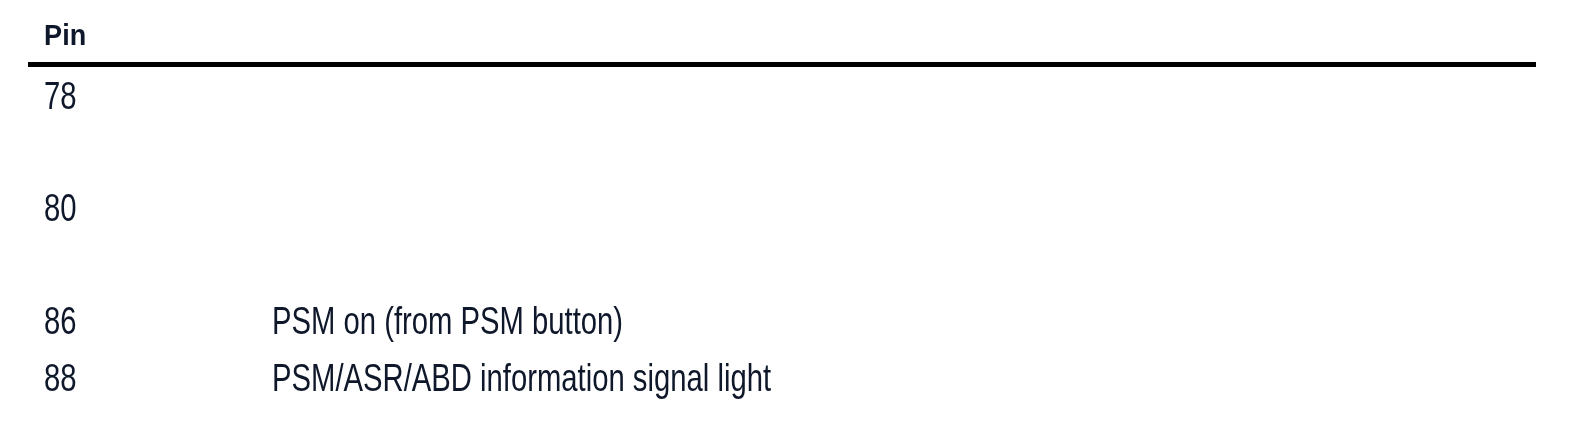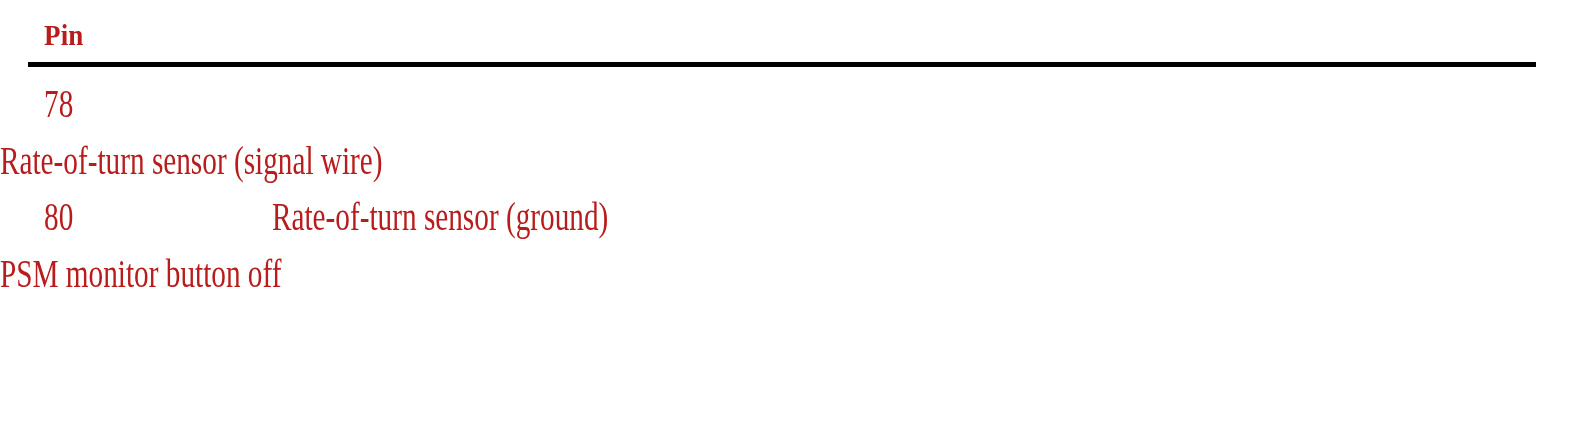--- a/index.html
+++ b/index.html
@@ -5,22 +5,22 @@
   html, body {
     margin: 0;
     padding: 0;
     background: #ffffff;
   }
   .page {
     position: relative;
     width: 1584px;
     height: 428px;
     background: #ffffff;
-    color: #b91c1c;
-    font-family: Liberation Serif, serif;
+    color: #0f172a;
+    font-family: Liberation Sans, sans-serif;
     overflow: hidden;
     border-radius: 6px;
   }
   .table {
     width: 100%;
   }
   
   .header-row {
     display: flex;
     align-items: center;
@@ -48,21 +48,21 @@
   
   .header-rule {
     margin-left: 28px;
     width: 1508px;
     height: 5px;
     background: #000000;
   }
   
   .row {
     display: flex;
-    align-items: flex-end;
+    align-items: center;
     height: 56.4px;
   }
   .cell-pin {
     flex: 0 0 228px;
     margin-left: 44px;
   }
   .cell-designation {
     flex: 1 1 auto;
   }
   .body-text {
@@ -89,36 +89,43 @@
 
     <div class="header-rule"></div>
 
     <div class="row">
       <div class="cell-pin">
         <span class="body-text">78</span>
       </div>
     </div>
 
     <div class="row">
-      <div class="cell-designation">
-        <span class="body-text">Rate-of-turn sensor (signal wire)</span>
-      </div>
     </div>
 
     <div class="row">
       <div class="cell-pin">
         <span class="body-text">80</span>
       </div>
+    </div>
+
+    <div class="row">
+    </div>
+
+    <div class="row">
+      <div class="cell-pin">
+        <span class="body-text">86</span>
+      </div>
       <div class="cell-designation">
-        <span class="body-text">Rate-of-turn sensor (ground)</span>
+        <span class="body-text">PSM on (from PSM button)</span>
       </div>
     </div>
 
     <div class="row">
+      <div class="cell-pin">
+        <span class="body-text">88</span>
+      </div>
       <div class="cell-designation">
-        <span class="body-text">PSM monitor button off</span>
+        <span class="body-text">PSM/ASR/ABD information signal light</span>
       </div>
     </div>
-
-
 
   </div>
 </div>
 
 </body></html>

